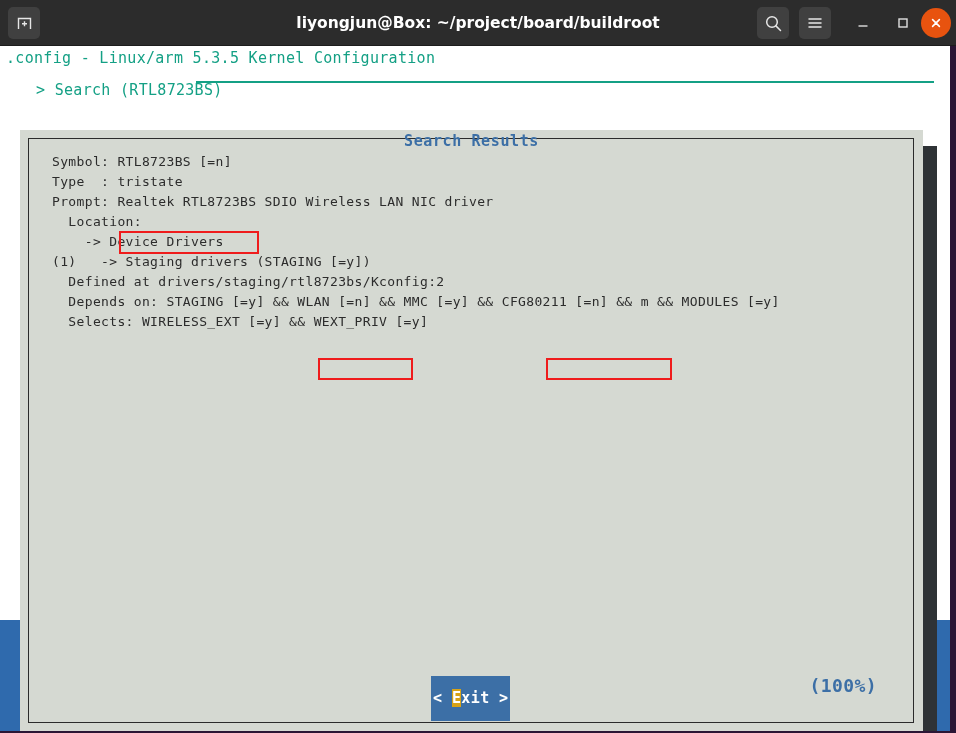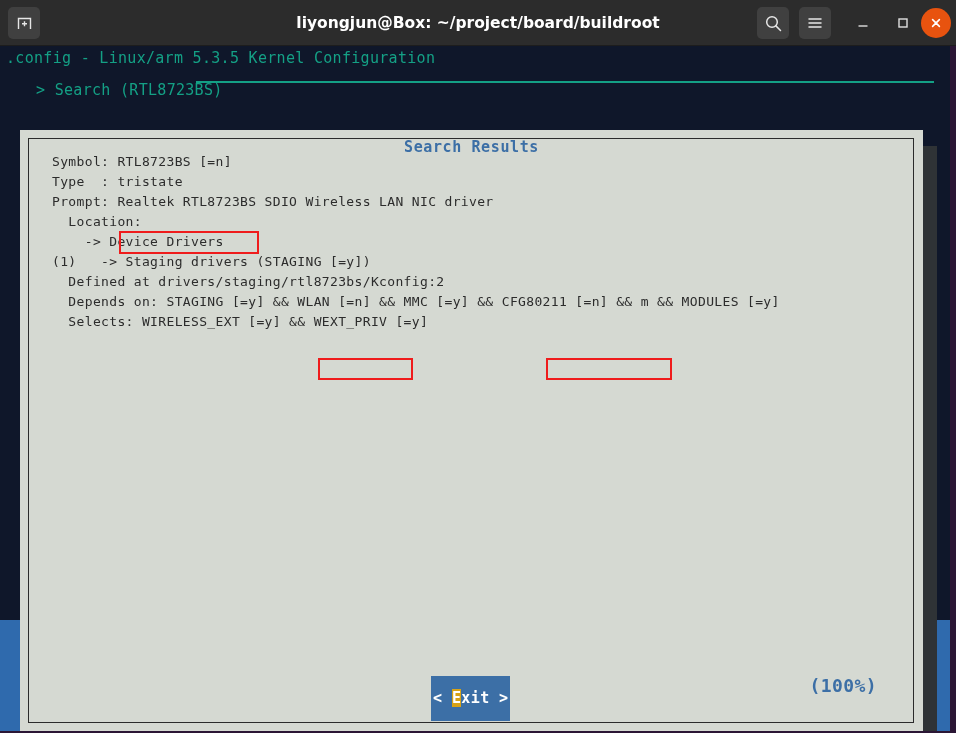--- a/index.html
+++ b/index.html
@@ -71,21 +71,21 @@
     letter-spacing: 0px;
     pointer-events: none;
   }
 
   
   #terminal {
     position: absolute;
     left: 0; top: 46px;
     width: 956px;
     height: 574px;
-    background: #0f172a;
+    background: #ffffff;
     font-family: "DejaVu Sans Mono", "Liberation Mono", monospace;
     font-size: 15px;
     text-decoration: underline;
   }
   .kheader {
     position: absolute;
     left: 6px;
     color: #14a085;
     font-size: 15px;
     white-space: pre;
@@ -132,21 +132,20 @@
   #dialog-title {
     position: absolute;
     left: 0;
     top: 2px;
     width: 903px;
     text-align: center;
     color: #3c6fa6;
     font-weight: bold;
     font-size: 15px;
     letter-spacing: 0.6px;
-    margin-top: 6px;
   }
 
   
   #result-lines {
     position: absolute;
     left: 32px;
     top: 22px;
     width: 850px;
   }
   .rline {

